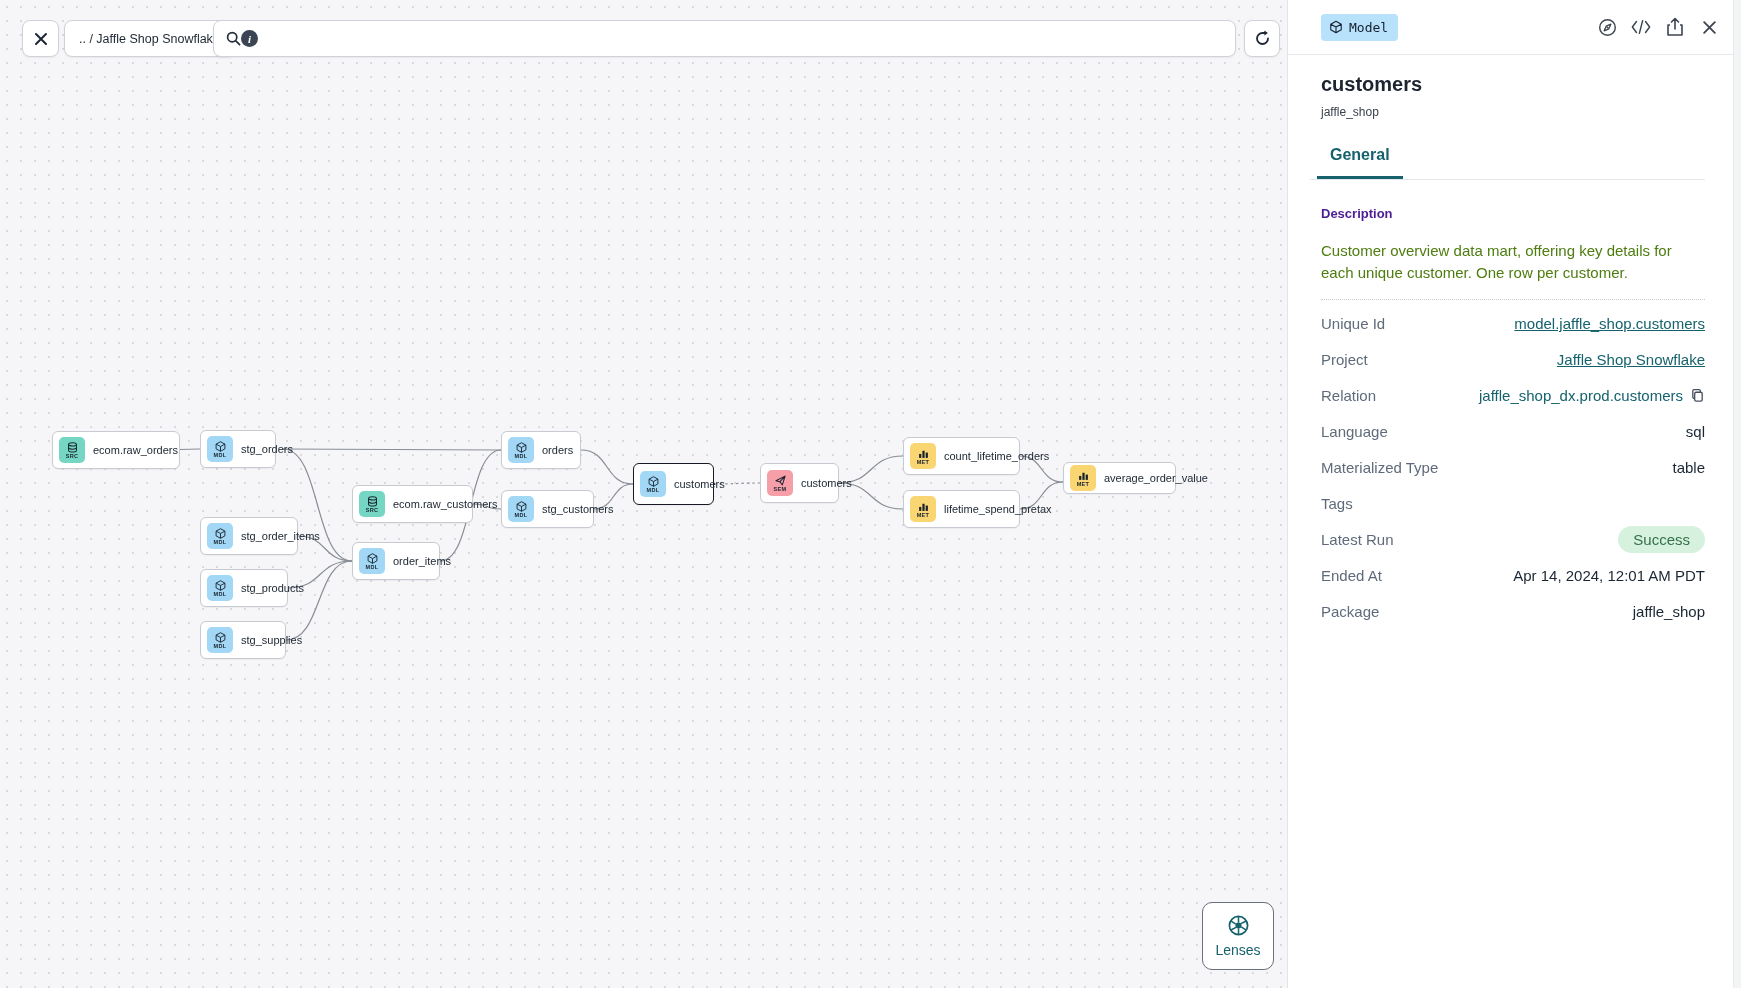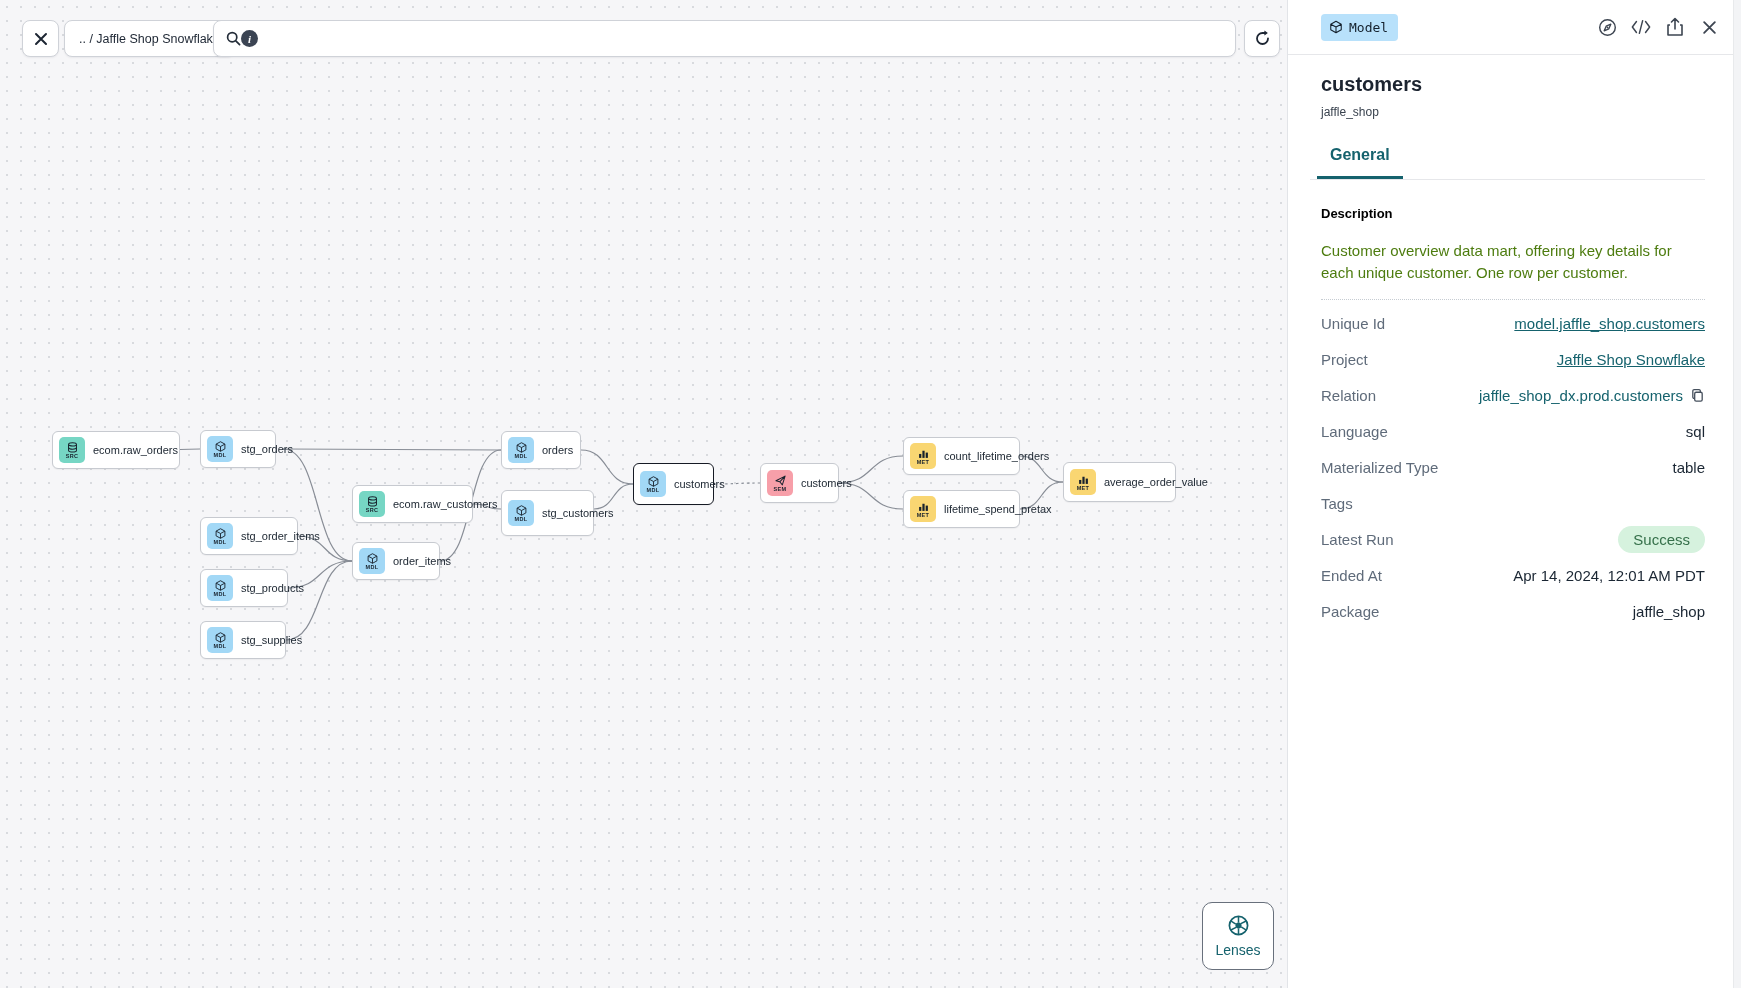--- a/index.html
+++ b/index.html
@@ -62,21 +62,21 @@
 
   .pbody { padding:18px 36px 0 22px; }
   .ptitle { font-size:20px; font-weight:bold; color:#1c2430; padding-left:11px; }
   .psub { font-size:12px; color:#39424e; margin-top:9px; padding-left:11px; }
 
   .tabs { margin-top:27px; border-bottom:1px solid #e6e7ea; padding-left:7px; }
   .tab { display:inline-block; padding:0 13px 12px 13px; font-size:16px; font-weight:bold;
     color:#15626d; cursor:pointer; border-bottom:3px solid #15626d; }
 
   .section-label { margin-top:26px; padding-left:11px; font-size:13px; font-weight:bold;
-    color:#000000; }
+    color:#4c1d95; }
   .desc { margin-top:19px; padding-left:11px; font-size:15px; color:#4d7c0f; line-height:1.45;
     max-width:375px; }
   .dotted { border-bottom:1px dotted #c6ccd2; margin:15px 0 6px 11px; }
 
   .frow { display:flex; align-items:center; min-height:36px; padding-left:11px; }
   .flabel { font-size:15px; color:#5f6b7a; }
   .fvalue { margin-left:auto; font-size:15px; color:#1a2633; display:flex; align-items:center; gap:7px; }
   .fvalue a.link { color:#15626d; text-decoration:underline; }
   .fvalue .teal { color:#15626d; }
   .badge-gray { background:#eff0f2; padding:3px 9px; border-radius:2px; color:#1a2633; }
@@ -174,21 +174,21 @@
       </div>
       <div class="node" style="left: 501px; top: 431px; width: 80px; height: 38px;">
         <div class="nicon" style="background:#a2d8f6">
           <span class="glyph"><svg width="11" height="11" viewBox="0 0 12 12">
               <path d="M6 0.8 L10.8 3.4 L10.8 8.6 L6 11.2 L1.2 8.6 L1.2 3.4 Z M1.2 3.4 L6 6 L10.8 3.4 M6 6 L6 11.2" fill="none" stroke="#18222d" stroke-width="1" stroke-linejoin="round"></path>
             </svg></span>
           <span class="tag">MDL</span>
         </div>
         <span class="nlabel">orders</span>
       </div>
-      <div class="node" style="left: 501px; top: 490px; width: 93px; height: 46px;">
+      <div class="node" style="left: 501px; top: 490px; width: 93px; height: 38px;">
         <div class="nicon" style="background:#a2d8f6">
           <span class="glyph"><svg width="11" height="11" viewBox="0 0 12 12">
               <path d="M6 0.8 L10.8 3.4 L10.8 8.6 L6 11.2 L1.2 8.6 L1.2 3.4 Z M1.2 3.4 L6 6 L10.8 3.4 M6 6 L6 11.2" fill="none" stroke="#18222d" stroke-width="1" stroke-linejoin="round"></path>
             </svg></span>
           <span class="tag">MDL</span>
         </div>
         <span class="nlabel">stg_customers</span>
       </div>
       <div class="node selected" style="left: 633px; top: 463px; width: 81px; height: 42px;">
         <div class="nicon" style="background:#a2d8f6">
@@ -223,21 +223,21 @@
         <div class="nicon" style="background:#f9d672">
           <span class="glyph"><svg width="11" height="11" viewBox="0 0 12 12">
               <rect x="1.2" y="6.5" width="2.4" height="4.3" fill="#18222d"></rect>
               <rect x="4.8" y="3" width="2.4" height="7.8" fill="#18222d"></rect>
               <rect x="8.4" y="5" width="2.4" height="5.8" fill="#18222d"></rect>
             </svg></span>
           <span class="tag">MET</span>
         </div>
         <span class="nlabel">lifetime_spend_pretax</span>
       </div>
-      <div class="node" style="left: 1063px; top: 462px; width: 113px; height: 40px;">
+      <div class="node" style="left: 1063px; top: 462px; width: 113px; height: 32px;">
         <div class="nicon" style="background:#f9d672">
           <span class="glyph"><svg width="11" height="11" viewBox="0 0 12 12">
               <rect x="1.2" y="6.5" width="2.4" height="4.3" fill="#18222d"></rect>
               <rect x="4.8" y="3" width="2.4" height="7.8" fill="#18222d"></rect>
               <rect x="8.4" y="5" width="2.4" height="5.8" fill="#18222d"></rect>
             </svg></span>
           <span class="tag">MET</span>
         </div>
         <span class="nlabel">average_order_value</span>
       </div>

